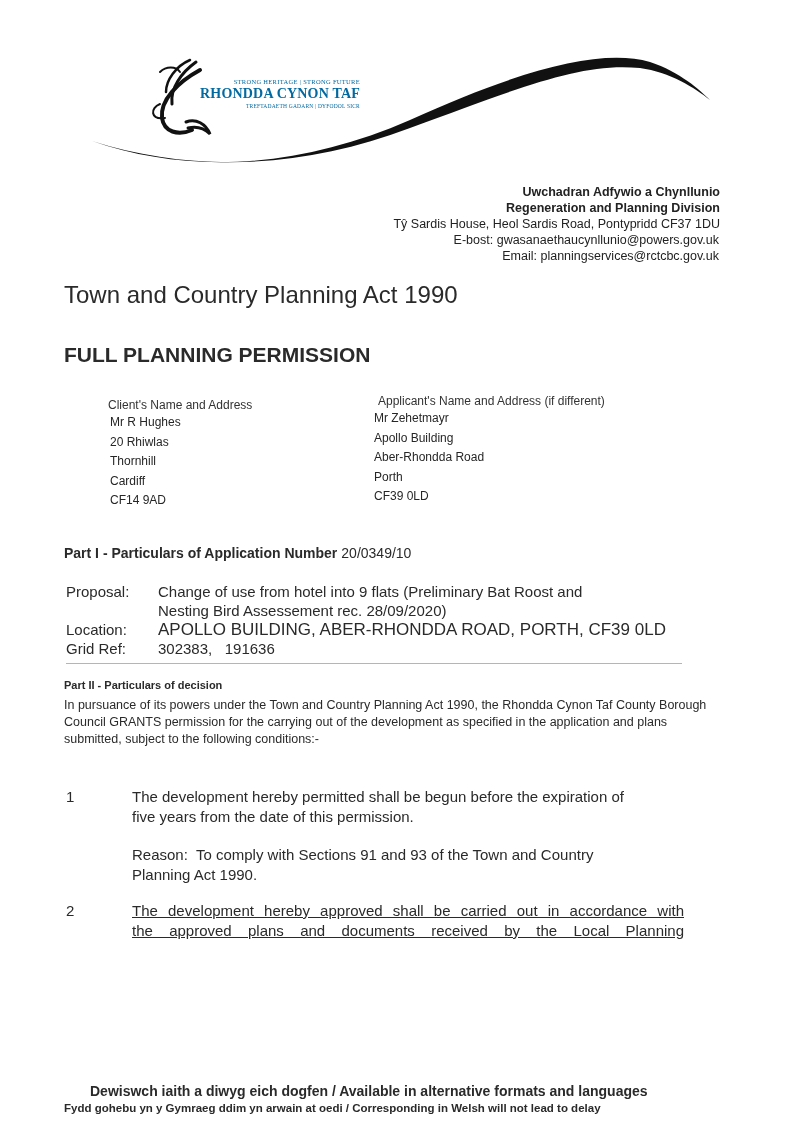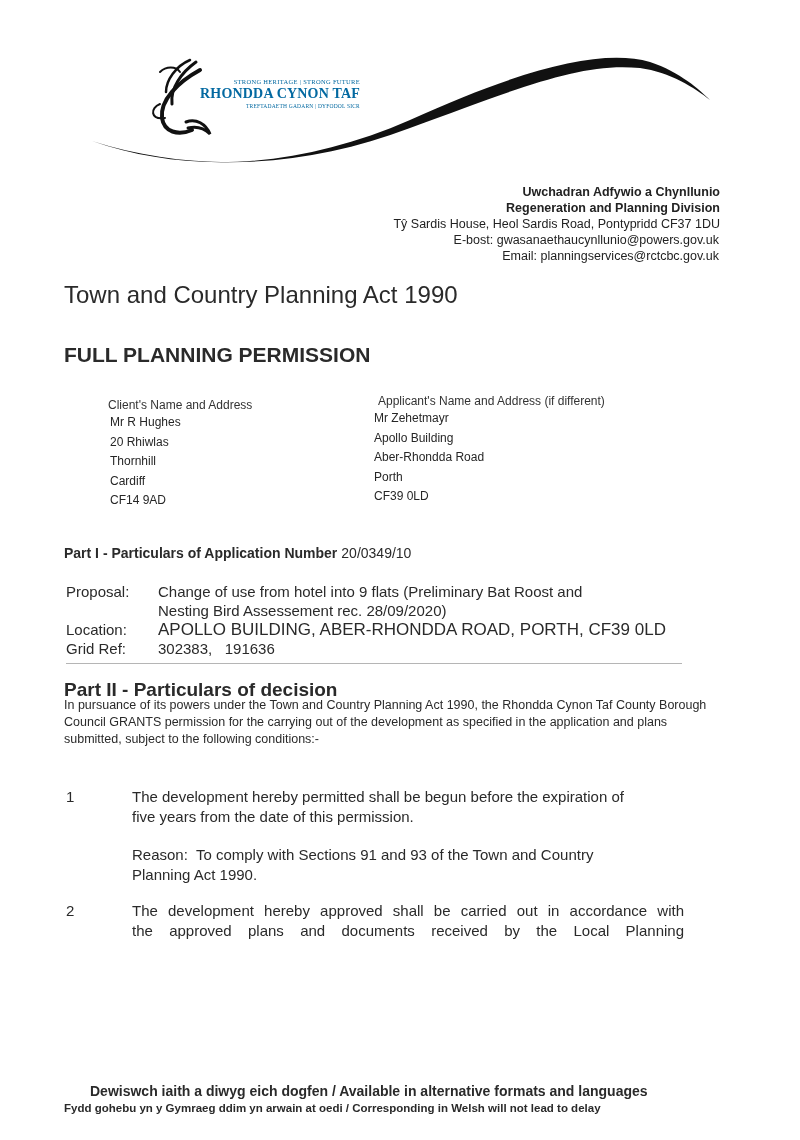--- a/index.html
+++ b/index.html
@@ -21,26 +21,26 @@
   .client { left: 64px; top: 398px; margin-left: 44px; }
   .client .addr-lines { margin-left: 2px; }
   .applicant { left: 378px; top: 394px; }
   .applicant .addr-lines { margin-left: -4px; }
   .part1 { left: 64px; top: 545px; font-size: 14px; font-weight: bold; color: #2a2a2a; }
   .part1 .num { font-weight: normal; margin-left: 4px; }
   .particulars { left: 66px; top: 582px; width: 616px; border-bottom: 1px solid #b5b5b5; padding-bottom: 5px; }
   .prow { display: flex; font-size: 15px; line-height: 19px; color: #2a2a2a; }
   .plabel { width: 92px; flex: none; }
   .pval.small { font-size: 17px; }
-  .part2 { left: 64px; top: 679px; font-size: 19px; font-weight: bold; color: #2a2a2a; }
+  .part2 { left: 64px; top: 679px; font-size: 11px; font-weight: bold; color: #2a2a2a; }
   .part2-body { left: 64px; top: 697px; width: 662px; font-size: 12.5px; line-height: 17px; color: #2a2a2a; }
   .cond { left: 64px; width: 620px; font-size: 15px; line-height: 19.5px; color: #2a2a2a; display: flex; }
   .cond .n { width: 66px; flex: none; padding-left: 2px; }
   .cond .t { flex: 1; }
-  .cond .t.just { text-align: justify; text-align-last: justify; }
+  .cond .t.just { text-align: justify; text-align-last: justify; text-decoration: underline; }
   .footer1 { left: 90px; top: 1083px; font-size: 14px; font-weight: bold; color: #2a2a2a; }
   .footer2 { left: 64px; top: 1102px; font-size: 11.5px; font-weight: bold; color: #2a2a2a; }
 </style>
 </head>
 <body>
 
 <svg class="abs swoosh" viewBox="0 0 800 200" width="800" height="200">
   <path d="M92,141 C190,175 300,168 410,120 C520,70 600,48 650,62 C680,72 700,90 710,100
            C695,88 670,72 640,68 C580,62 520,88 410,128 C300,170 190,172 92,141 Z" fill="#111"></path>
   <g fill="none" stroke="#111" stroke-linecap="round">

